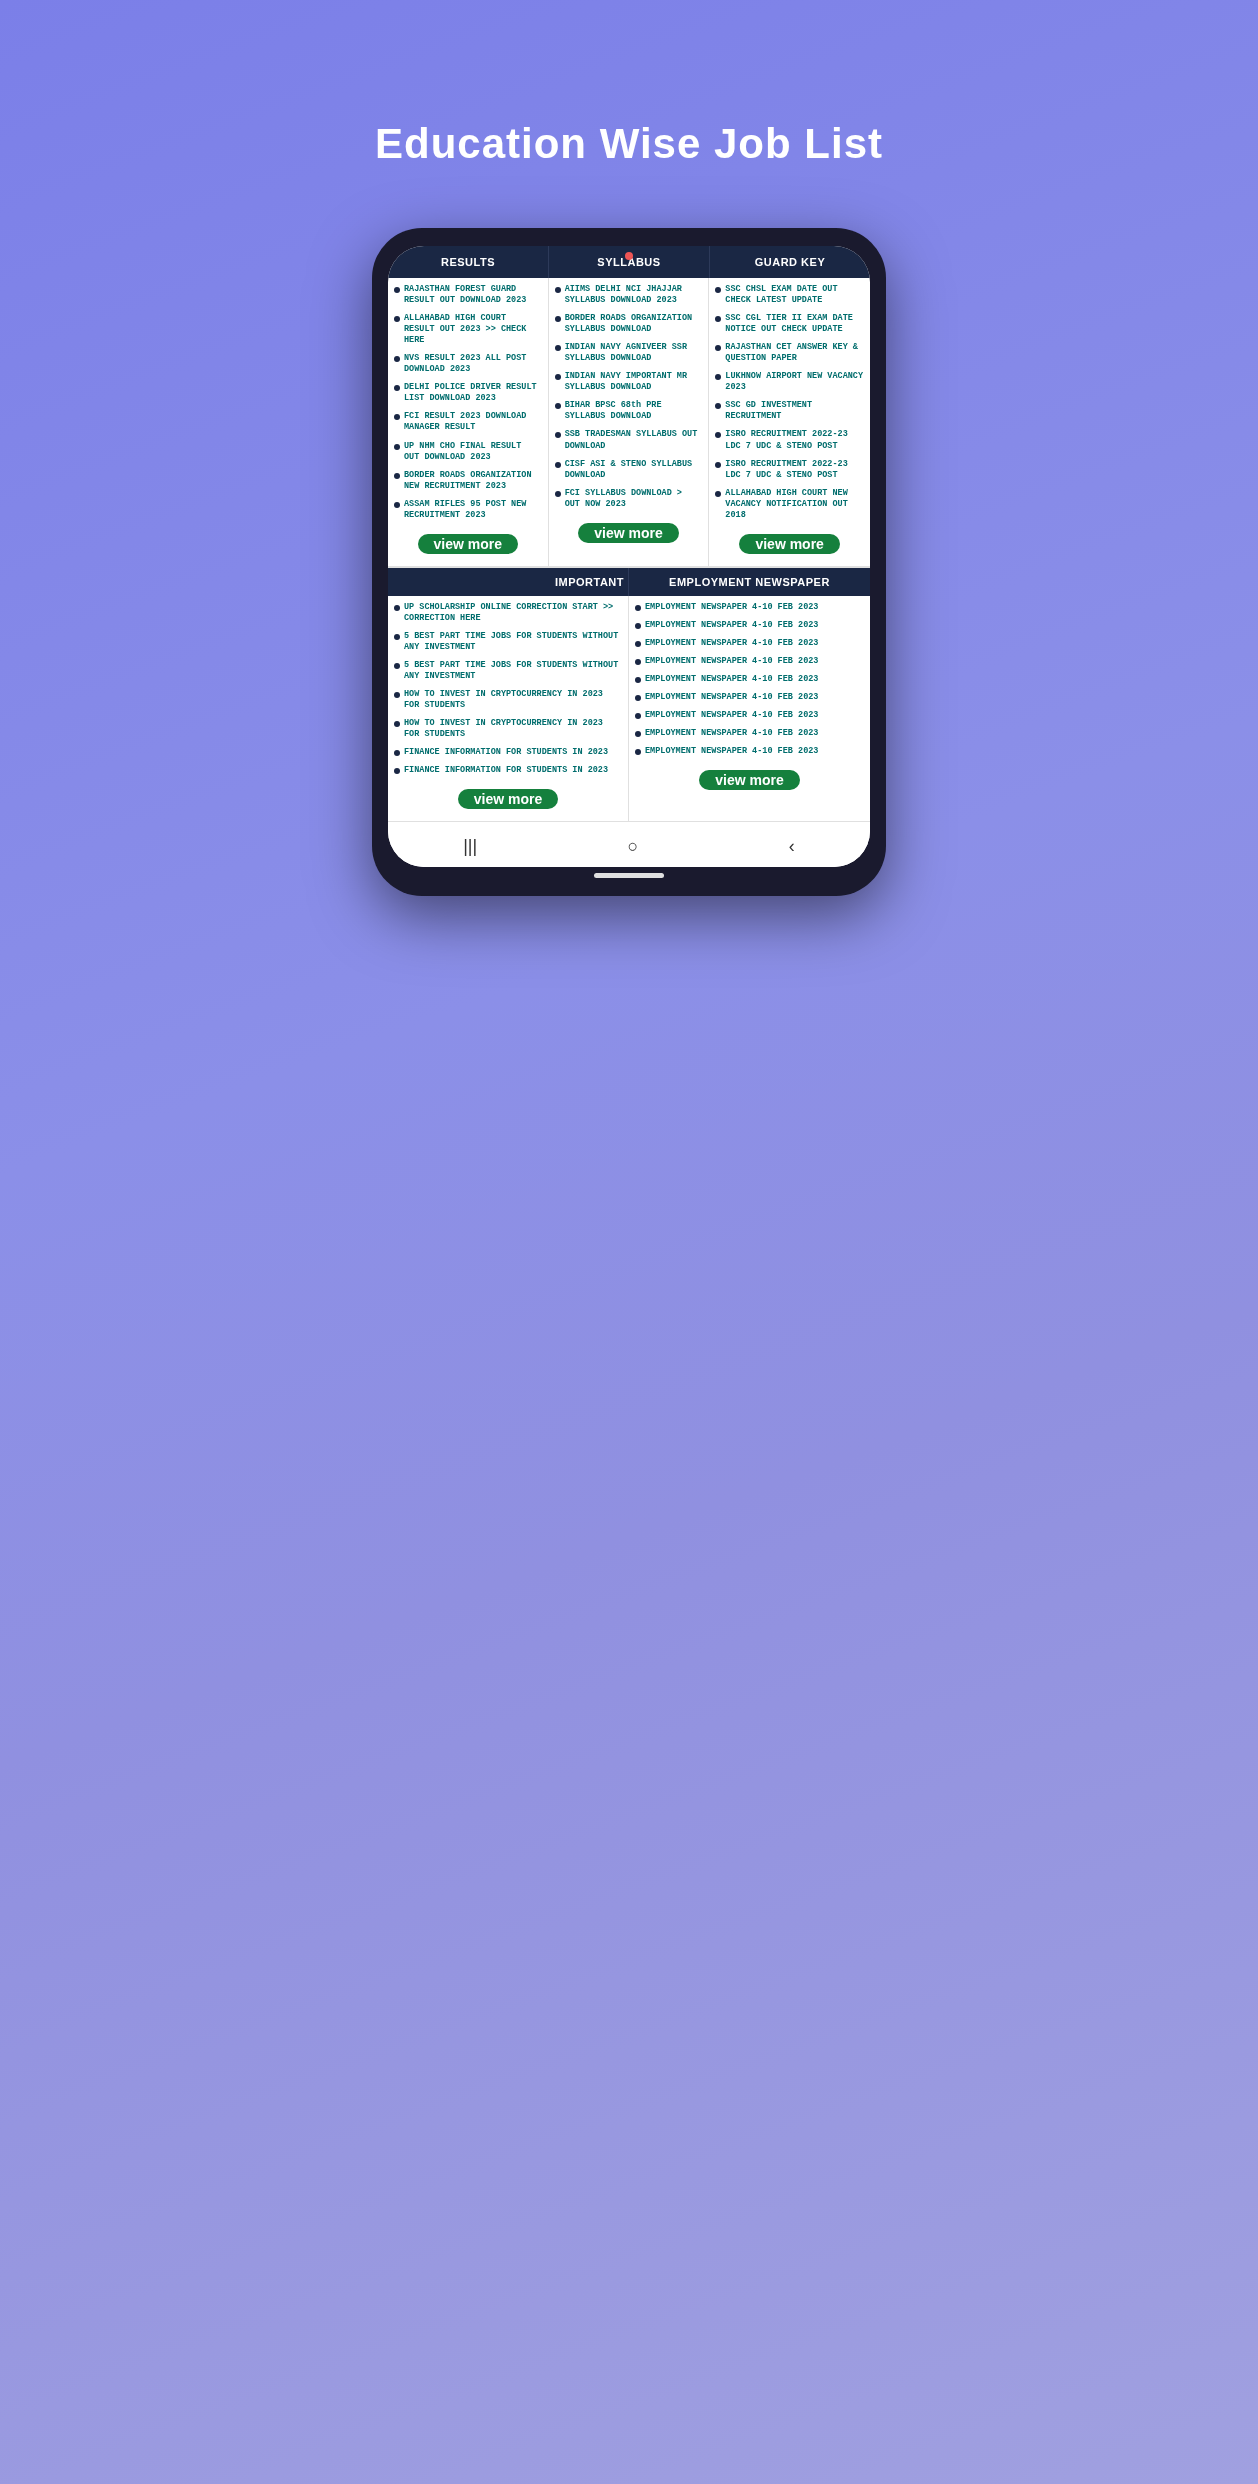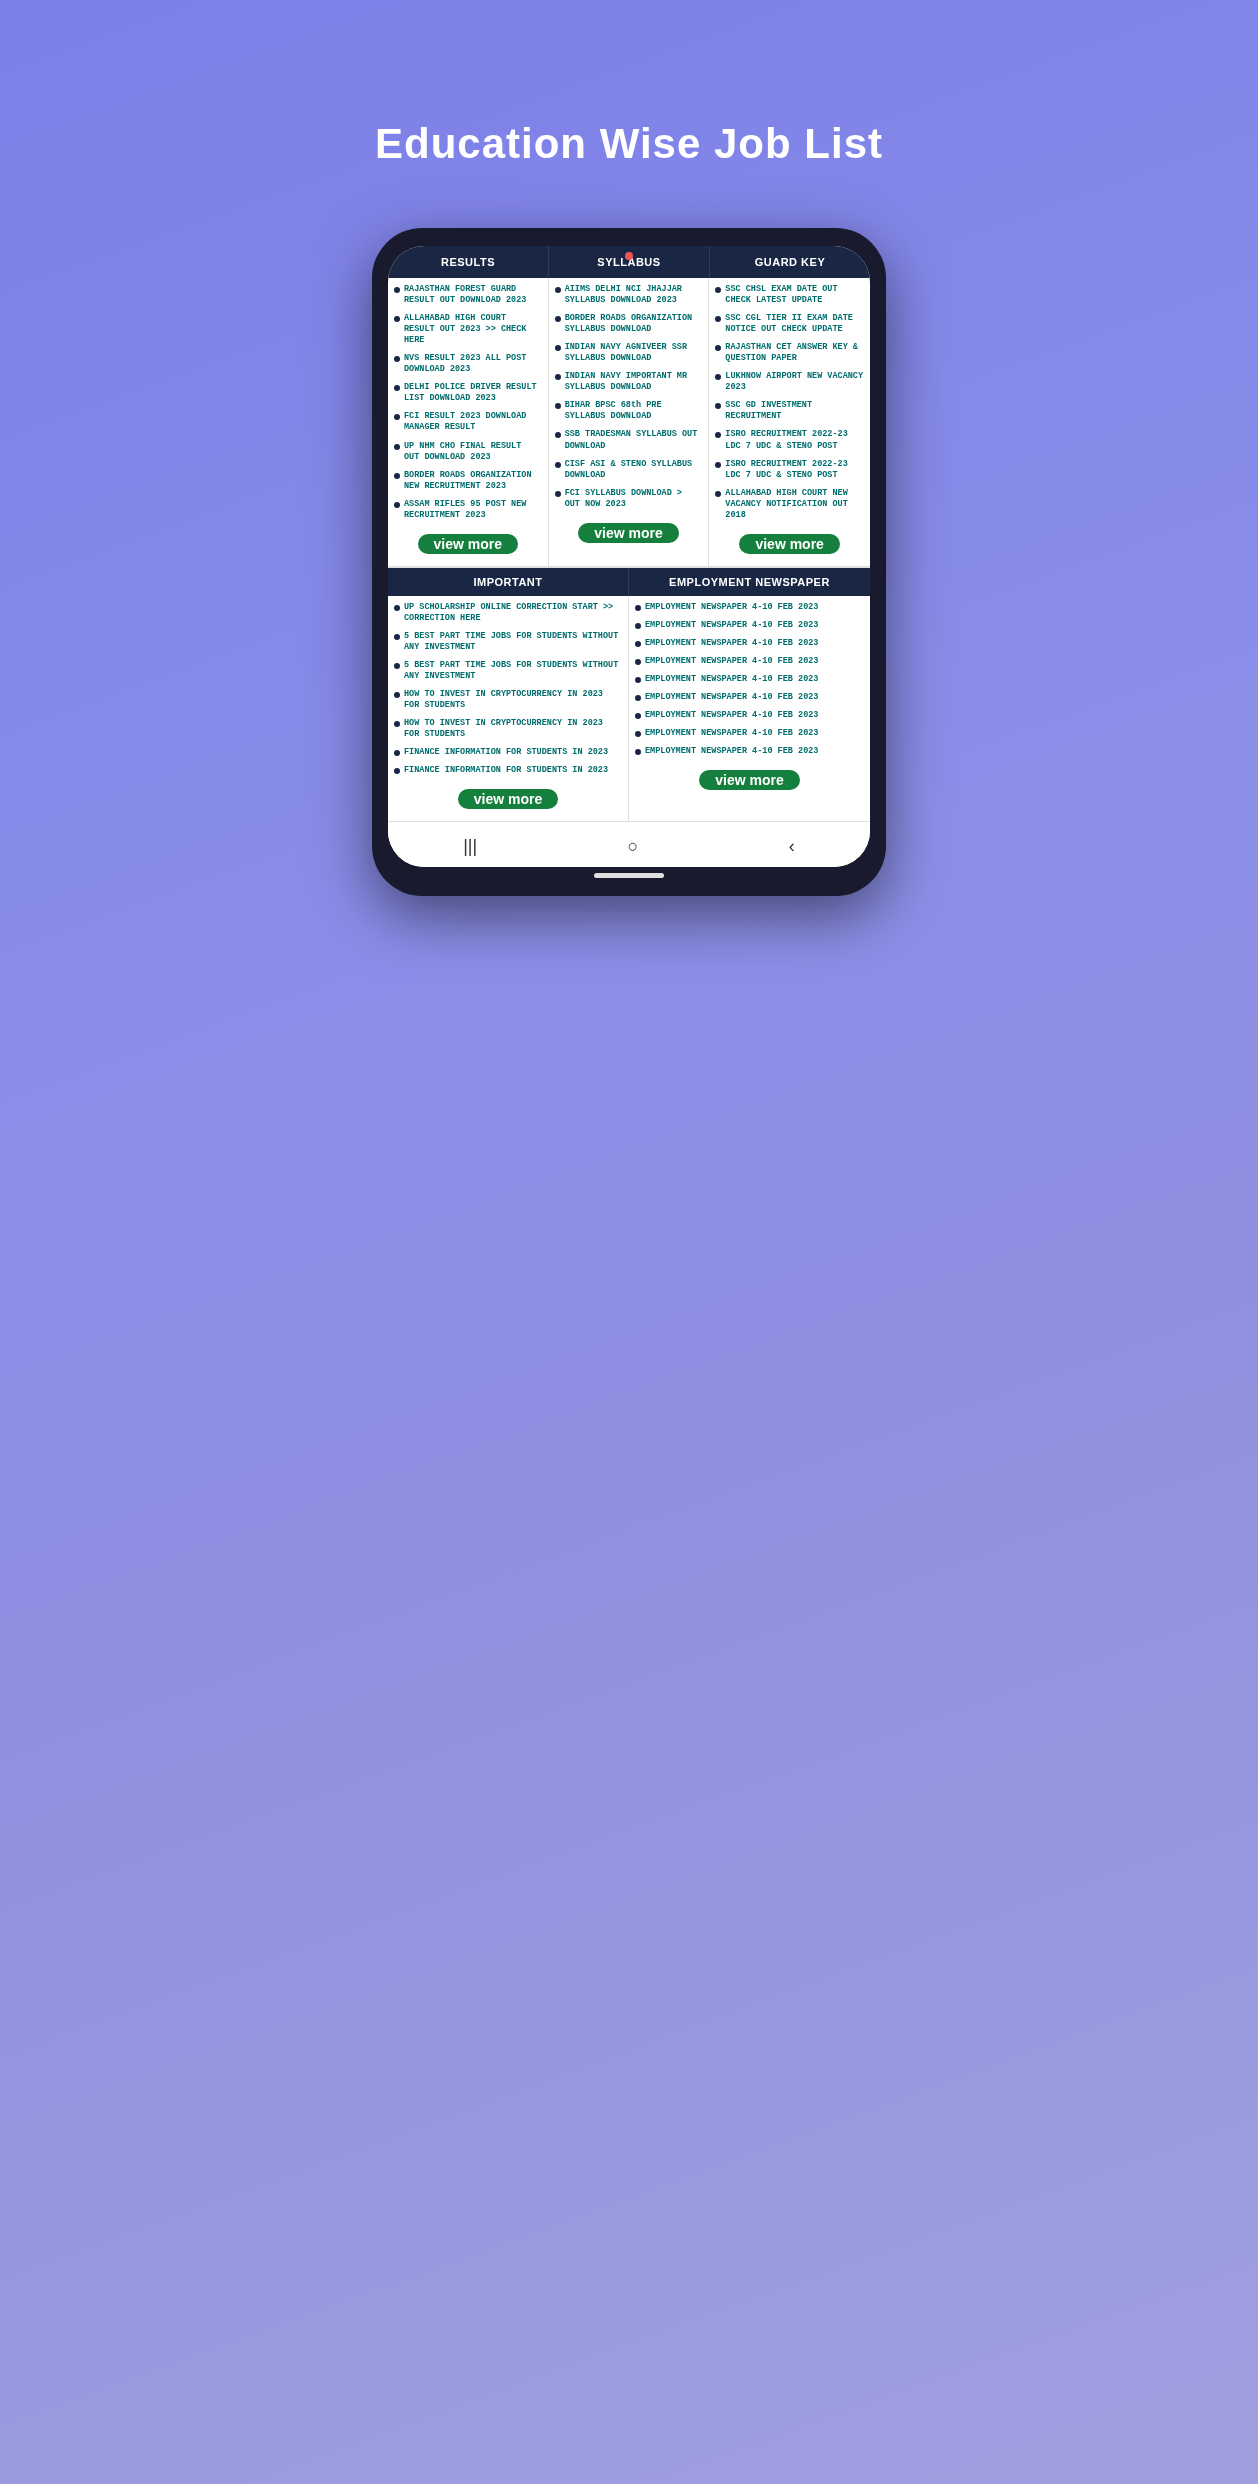--- a/index.html
+++ b/index.html
@@ -291,21 +291,21 @@
           <a class="link-text">ALLAHABAD HIGH COURT NEW VACANCY NOTIFICATION OUT 2018</a>
         </div>
         <div class="view-more-wrap">
           <button class="view-more-btn">view more</button>
         </div>
       </div>
     </div>
 
     <div class="two-col-wrap">
       <div class="two-col-headers">
-        <div class="section-header" style="border-right:1px solid #2d3a5a;">IMPORTANT</div>
+        <div class="section-header" style="border-right:1px solid #2d3a5a;text-align:right;">IMPORTANT</div>
         <div class="section-header">EMPLOYMENT NEWSPAPER</div>
       </div>
       <div class="two-col-bodies">
 
         <div class="section-body">
           <div class="link-item">
             <span class="link-dot"></span>
             <a class="link-text">UP SCHOLARSHIP ONLINE CORRECTION START &gt;&gt; CORRECTION HERE</a>
           </div>
           <div class="link-item">

